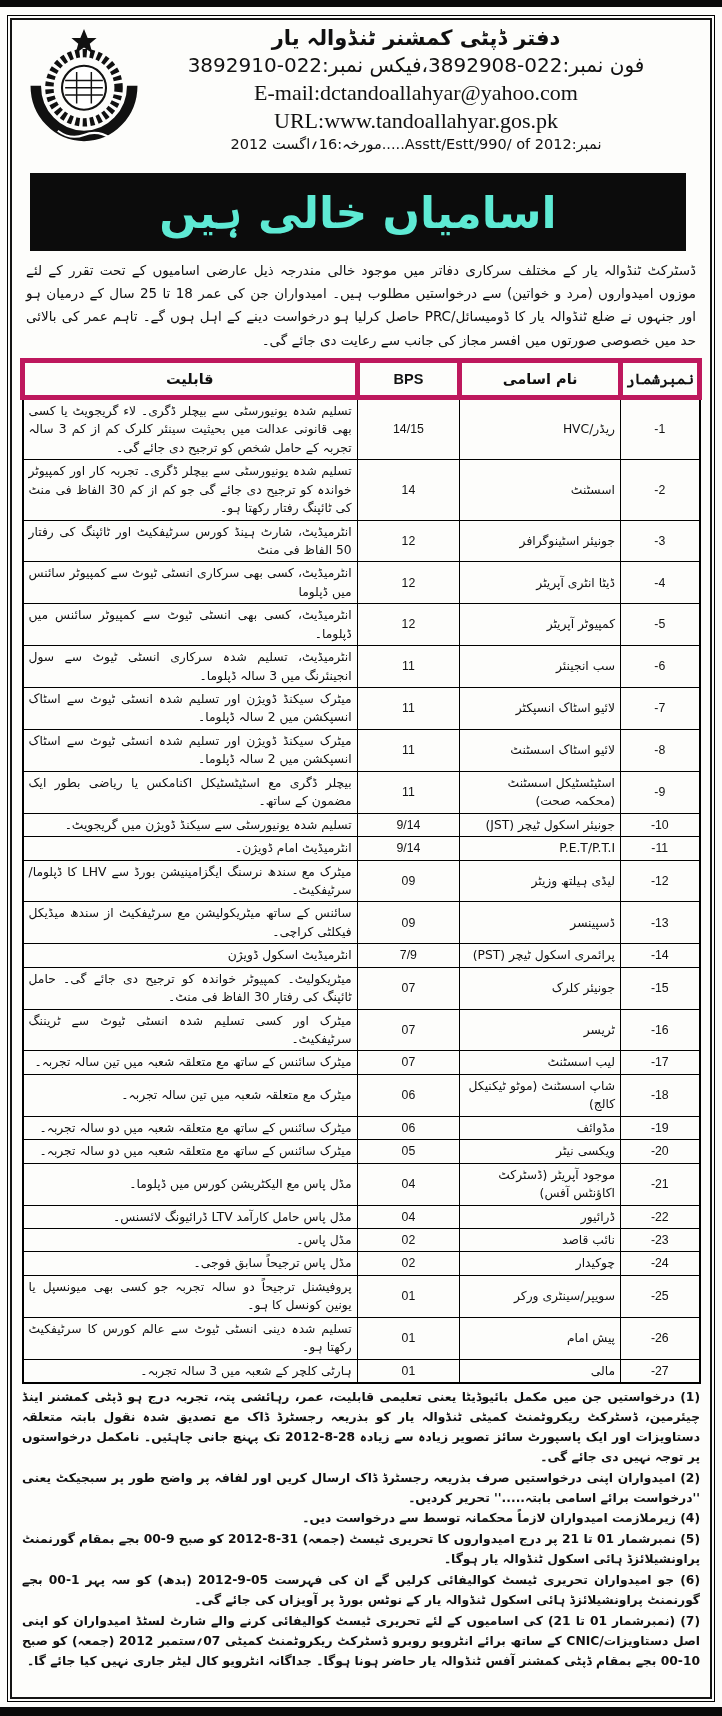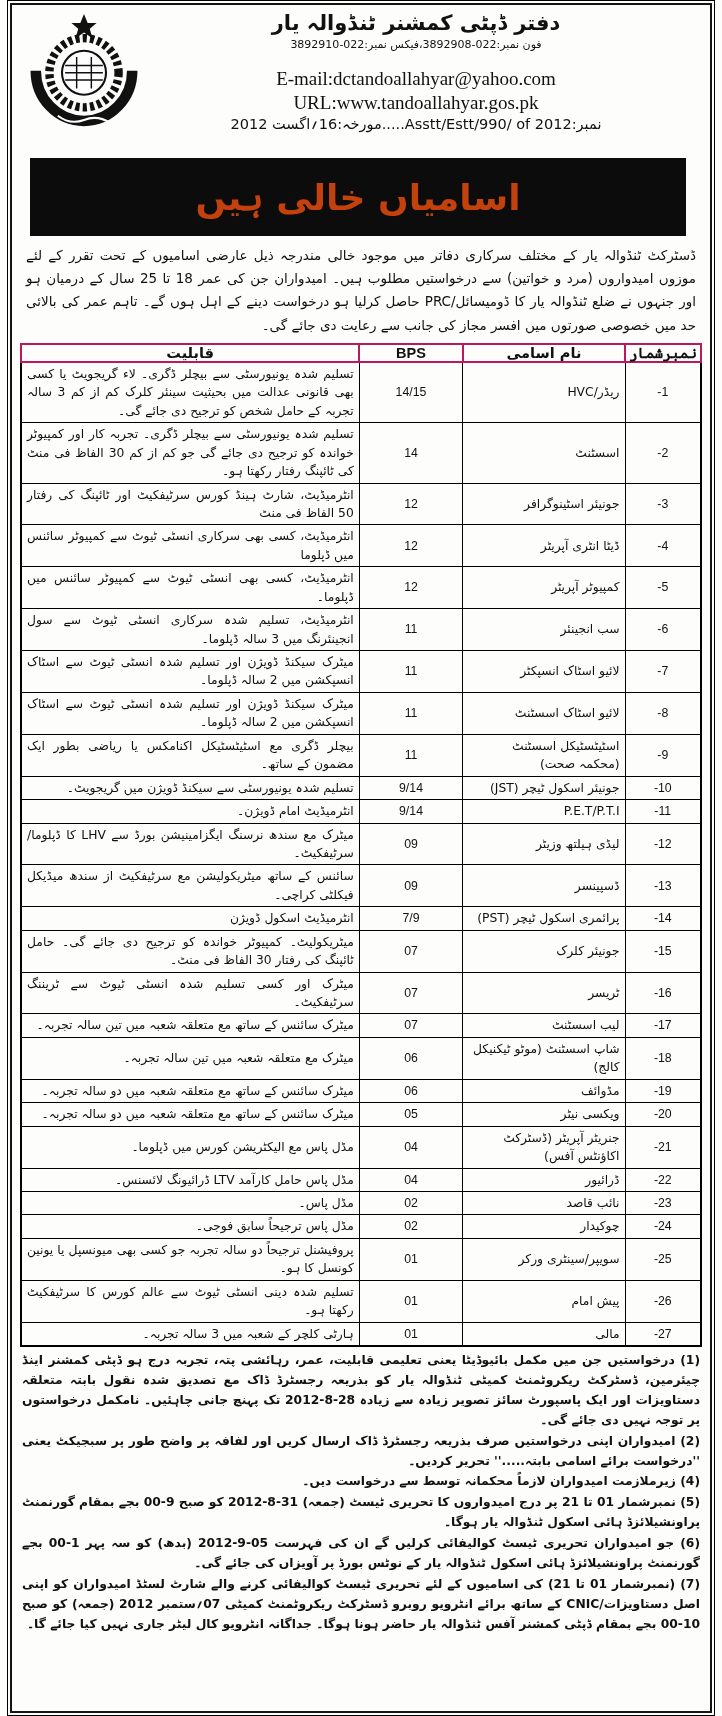--- a/index.html
+++ b/index.html
@@ -1,40 +1,40 @@
 <!DOCTYPE html>
 <html lang="ur"><head>
 <meta charset="utf-8">
 <style>
   html,body{margin:0;padding:0;background:#e8e8e4;}
   .page{
     width:722px;height:1716px;margin:0 auto;background:#fdfdfb;color:#111;
-    font-family:"DejaVu Sans",sans-serif;display:flex;flex-direction:row;
+    font-family:"DejaVu Sans",sans-serif;display:flex;flex-direction:column;
     box-sizing:border-box;overflow:hidden;
   }
   .top-rule{height:7px;background:#0a0a0a;margin-bottom:8px;flex:none;}
   .bottom-rule{height:9px;background:#0a0a0a;margin-top:5px;flex:none;}
   .ad-frame{flex:1;margin:0 7px;border:1px solid #000;padding:2px;display:flex;min-height:0;}
   .ad-inner{flex:1;border:2px solid #141414;padding:4px 8px 2px;display:flex;flex-direction:column;direction:rtl;overflow:hidden;min-height:0;}
   
   .ad-header{position:relative;height:146px;flex:none;}
   .emblem{position:absolute;left:6px;top:4px;width:116px;height:130px;}
   .header-text{width:572px;margin-right:0;text-align:center;padding-top:2px;direction:rtl;}
   .office-title{font-size:21px;font-weight:bold;margin:0 0 3px;}
-  .phone-line{font-size:11px;margin:0 0 17px;}
-  .email-line,.url-line{font-family:"Liberation Serif",serif;font-size:19px;margin:0 0 2px;direction:ltr;}
+  .phone-line{font-size:20px;margin:0 0 3px;}
+  .email-line,.url-line{font-family:"Liberation Serif",serif;font-size:22px;margin:0 0 2px;direction:ltr;}
   .ref-line{font-size:14.5px;margin:2px 0 0;direction:rtl;}
   
-  .vacancy-banner{flex:none;margin:3px 16px 8px 10px;height:78px;background:#0c0c0c;color:#c2410c;
-    display:flex;align-items:center;justify-content:center;font-size:36px;font-weight:bold;letter-spacing:2px;}
+  .vacancy-banner{flex:none;margin:3px 16px 8px 10px;height:78px;background:#0c0c0c;color:#5eead4;
+    display:flex;align-items:center;justify-content:center;font-size:44px;font-weight:bold;letter-spacing:2px;}
   
   .intro{flex:none;margin:0 6px 4px;font-size:13.5px;line-height:1.72;text-align:justify;}
   
   table.vac{flex:none;border-collapse:collapse;border:2px solid #000;margin:2px 0 4px;width:100%;direction:rtl;}
-  table.vac th{border:2px solid #be185d;font-size:14.5px;font-weight:bold;padding:0 3px;}
+  table.vac th{border:5px solid #be185d;font-size:14.5px;font-weight:bold;padding:8px 3px;}
   table.vac td{border:1px solid #000;font-size:12.3px;line-height:1.5;padding:2px 5px;vertical-align:middle;}
   .c-serial{direction:ltr;text-align:center;font-family:"Liberation Sans",sans-serif;font-size:13px;width:6%;}
   .c-post{text-align:right;width:25%;}
   .c-bps{direction:ltr;text-align:center;font-family:"Liberation Sans",sans-serif;font-size:13.5px;width:16%;}
   .c-qual{text-align:justify;width:53%;}
   
   .terms-heading{flex:none;font-size:23px;font-weight:bold;text-align:right;margin:2px 42px 3px 0;}
   .terms-list{flex:none;margin:0 2px;}
   .term-item{font-size:12.3px;line-height:1.62;text-align:justify;margin-bottom:1px;font-weight:bold;}
 </style>
@@ -198,21 +198,21 @@
               <td class="c-qual">میٹرک سائنس کے ساتھ مع متعلقہ شعبہ میں دو سالہ تجربہ۔</td>
             </tr>
             <tr>
               <td class="c-serial">-20</td>
               <td class="c-post">ویکسی نیٹر</td>
               <td class="c-bps">05</td>
               <td class="c-qual">میٹرک سائنس کے ساتھ مع متعلقہ شعبہ میں دو سالہ تجربہ۔</td>
             </tr>
             <tr>
               <td class="c-serial">-21</td>
-              <td class="c-post">جنریٹر آپریٹر (ڈسٹرکٹ اکاؤنٹس آفس)</td>
+              <td class="c-post">موجود آپریٹر (ڈسٹرکٹ اکاؤنٹس آفس)</td>
               <td class="c-bps">04</td>
               <td class="c-qual">مڈل پاس مع الیکٹریشن کورس میں ڈپلوما۔</td>
             </tr>
             <tr>
               <td class="c-serial">-22</td>
               <td class="c-post">ڈرائیور</td>
               <td class="c-bps">04</td>
               <td class="c-qual">مڈل پاس حامل کارآمد LTV ڈرائیونگ لائسنس۔</td>
             </tr>
             <tr>

